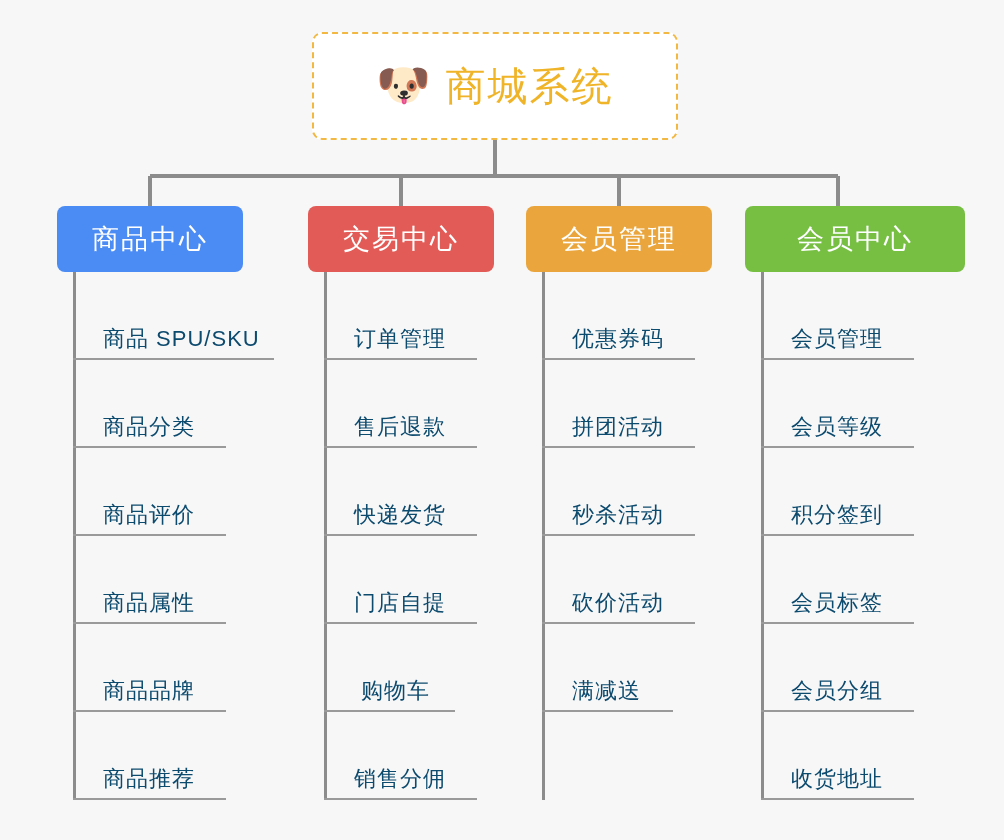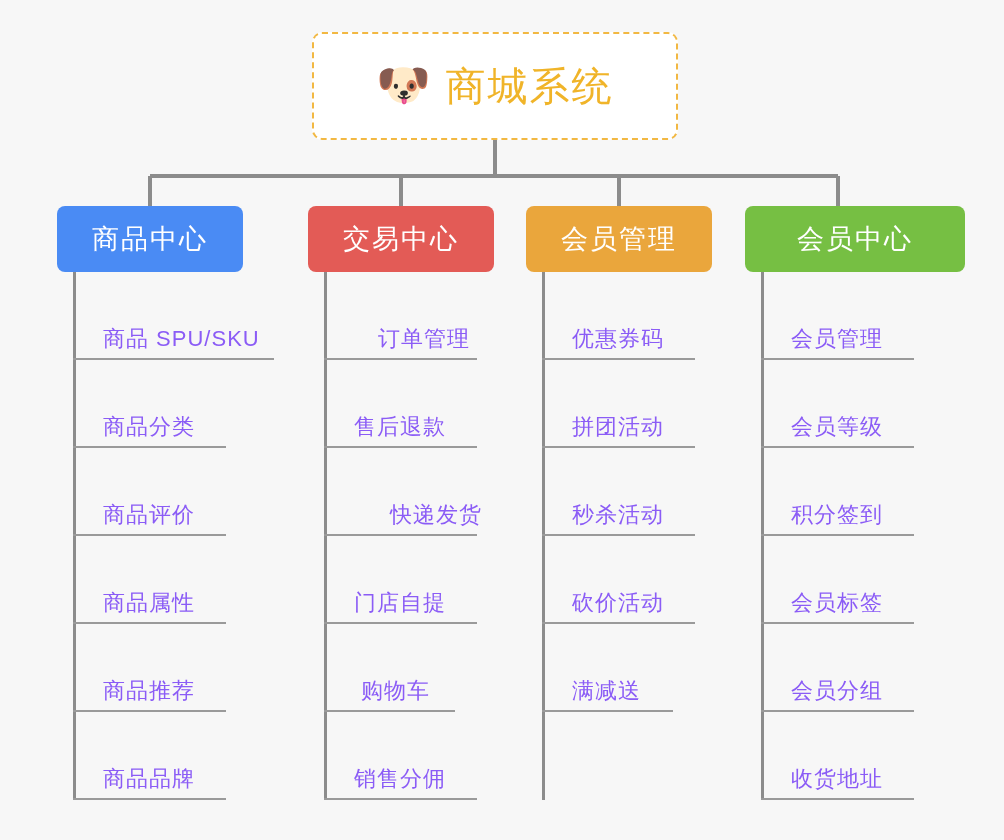--- a/index.html
+++ b/index.html
@@ -68,21 +68,21 @@
   .leaf{
     position:relative;
     height:88px;
     box-sizing:border-box;
   }
   .leaf-label{
     position:absolute;
     bottom:6px;
     left:0;
     font-size:22px;
-    color:#8b5cf6;
+    color:#0c4a6e;
     white-space:nowrap;
     letter-spacing:1px;
   }
   .leaf-rule{
     position:absolute;
     bottom:0;left:0;
     height:2px;
     background:#9a9a9a;
   }
 </style>
@@ -126,46 +126,46 @@
       </div>
       <div class="leaf">
         <span class="leaf-label" style="left:46px;text-align:center;">商品评价</span>
         <span class="leaf-rule" style="left:16px;width:153px;"></span>
       </div>
       <div class="leaf">
         <span class="leaf-label" style="left:46px;margin-top:20px;">商品属性</span>
         <span class="leaf-rule" style="left:16px;width:153px;"></span>
       </div>
       <div class="leaf">
+        <span class="leaf-label" style="left:46px;">商品品牌</span>
+        <span class="leaf-rule" style="left:16px;width:153px;"></span>
+      </div>
+      <div class="leaf">
         <span class="leaf-label" style="left:46px;">商品推荐</span>
-        <span class="leaf-rule" style="left:16px;width:153px;"></span>
-      </div>
-      <div class="leaf">
-        <span class="leaf-label" style="left:46px;">商品品牌</span>
         <span class="leaf-rule" style="left:16px;width:153px;"></span>
       </div>
     </div>
   </div>
 
   <div class="branch" style="left:308px;width:300px;">
     <div class="branch-head" style="width:186px;background:#e35b56;">
       <span>交易中心</span>
     </div>
     <div class="branch-items">
       <div class="stem" style="left:16px;height:528px;"></div>
       <div class="leaf">
-        <span class="leaf-label" style="left:46px;margin-left:24px;">订单管理</span>
+        <span class="leaf-label" style="left:46px;">订单管理</span>
         <span class="leaf-rule" style="left:16px;width:153px;"></span>
       </div>
       <div class="leaf">
         <span class="leaf-label" style="left:46px;">售后退款</span>
         <span class="leaf-rule" style="left:16px;width:153px;"></span>
       </div>
       <div class="leaf">
-        <span class="leaf-label" style="left:46px;margin-left:36px;">快递发货</span>
+        <span class="leaf-label" style="left:46px;">快递发货</span>
         <span class="leaf-rule" style="left:16px;width:153px;"></span>
       </div>
       <div class="leaf">
         <span class="leaf-label" style="left:46px;">门店自提</span>
         <span class="leaf-rule" style="left:16px;width:153px;"></span>
       </div>
       <div class="leaf">
         <span class="leaf-label" style="left:46px;margin-left:7px;">购物车</span>
         <span class="leaf-rule" style="left:16px;width:131px;"></span>
       </div>

